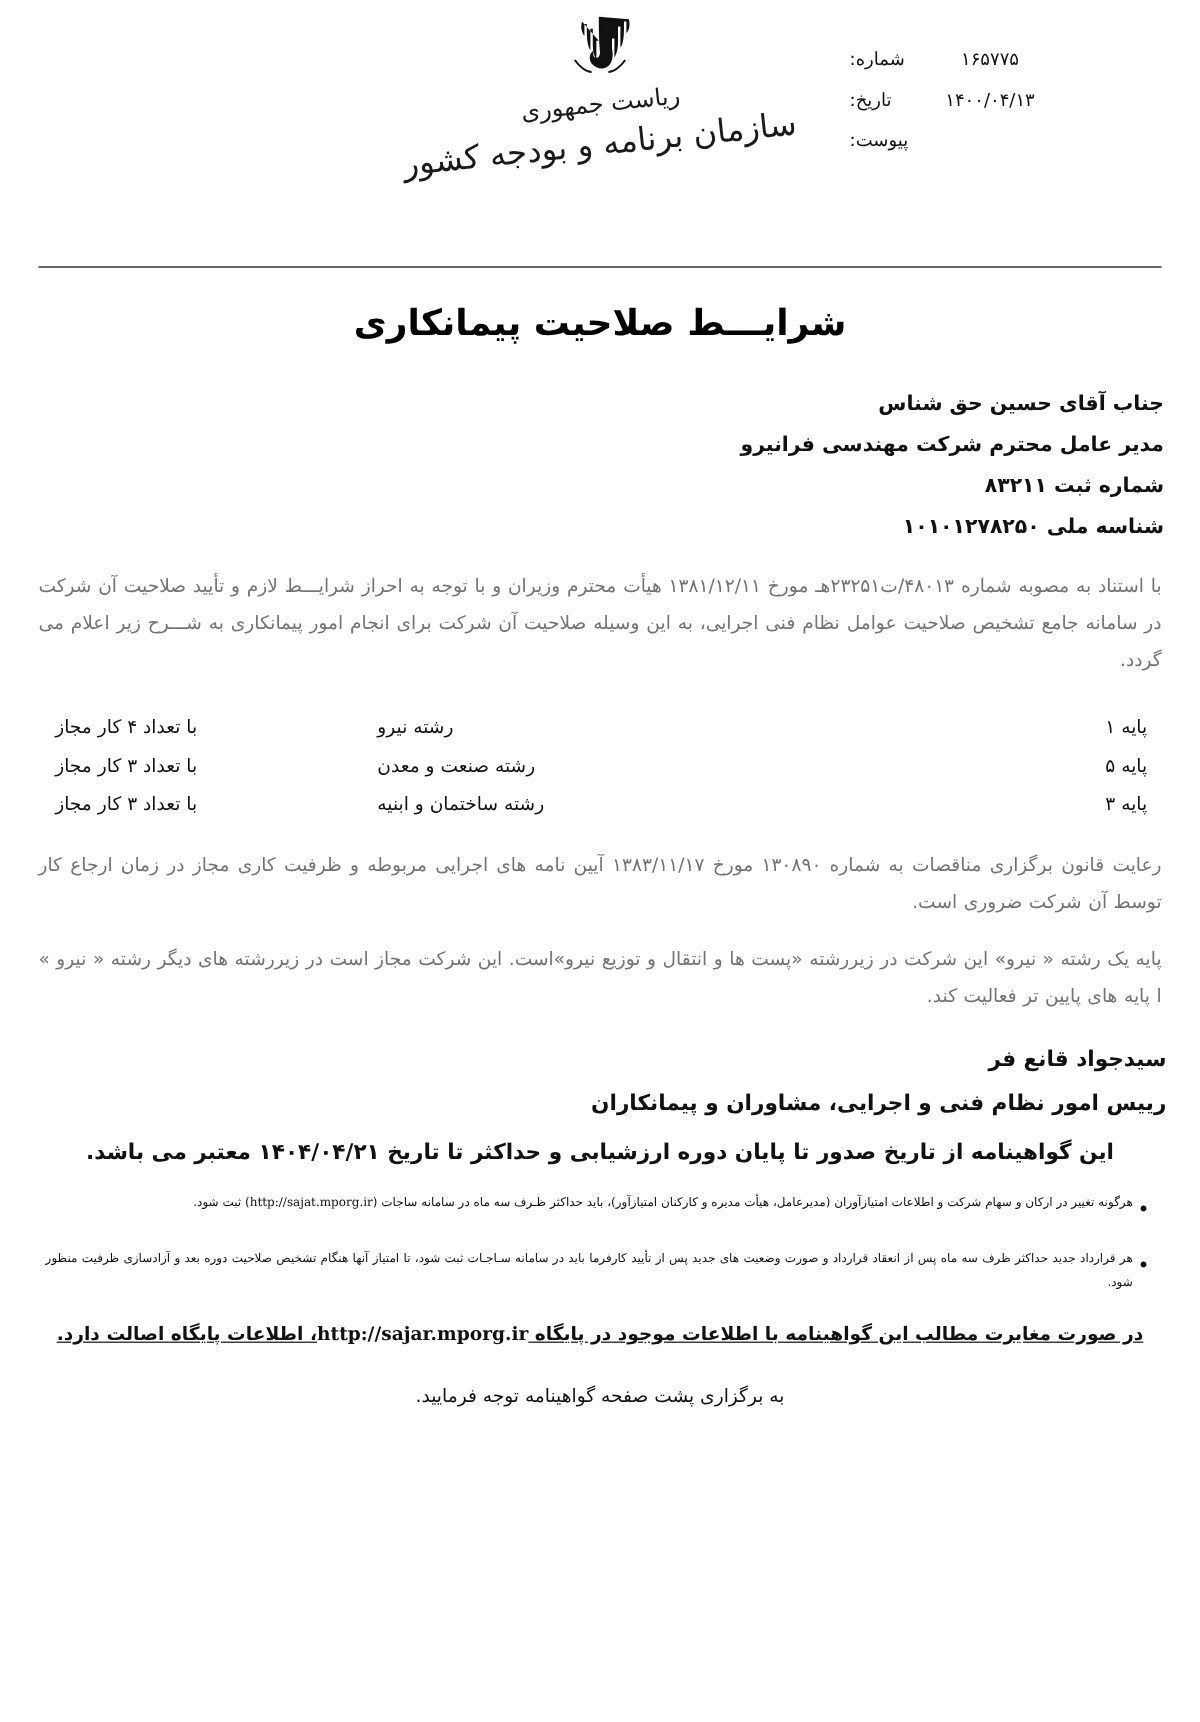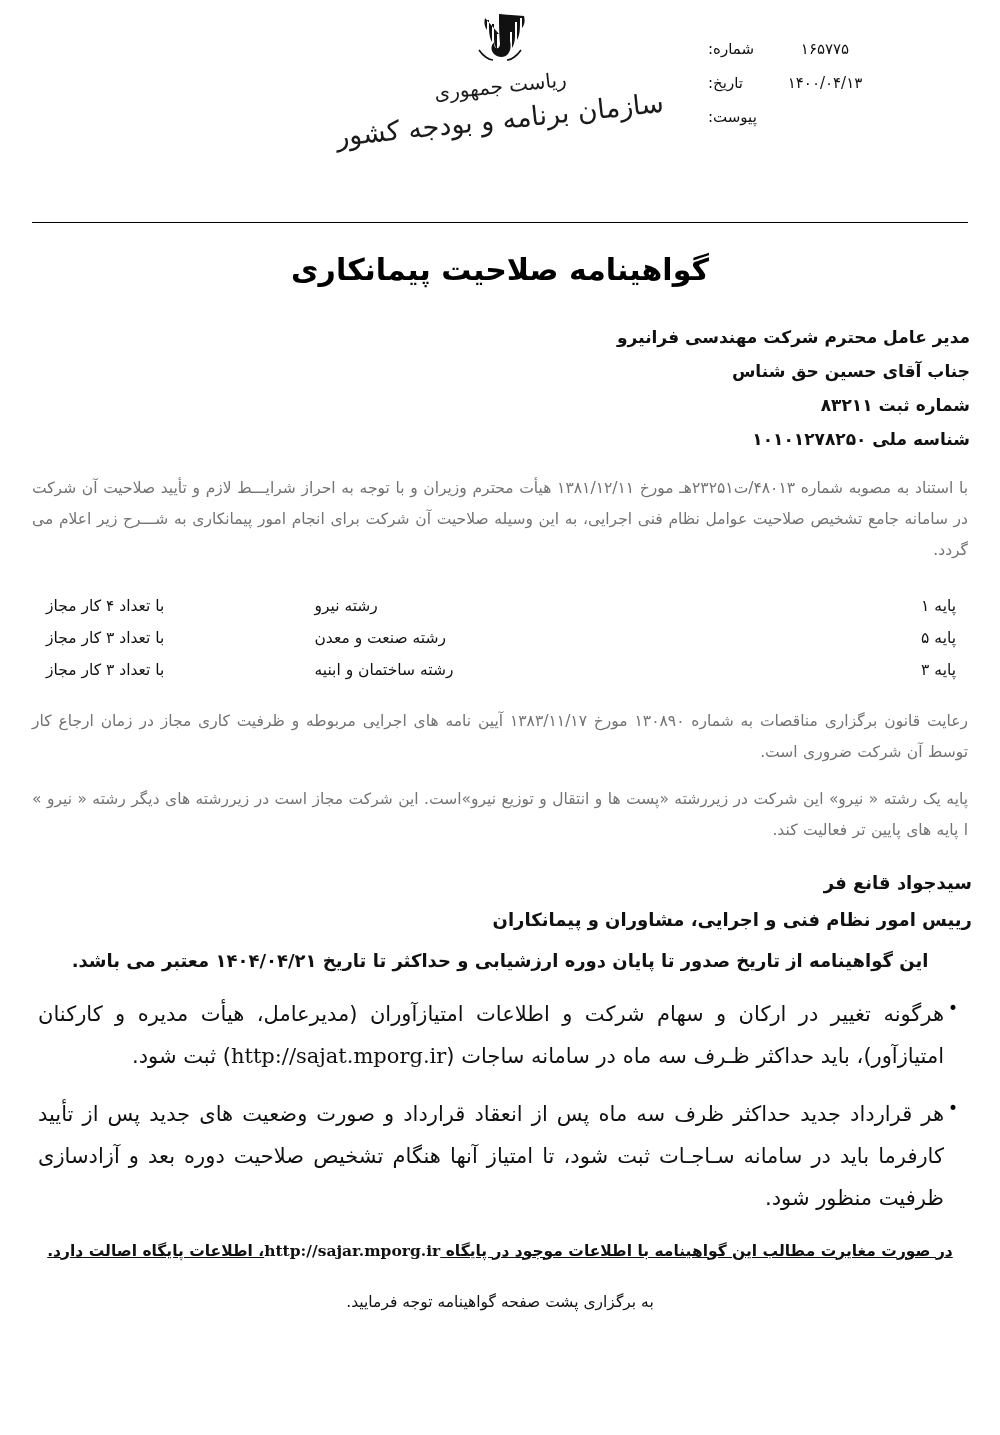--- a/index.html
+++ b/index.html
@@ -193,21 +193,21 @@
   }
   .bullet-dot {
     flex: 0 0 18px;
     font-size: 17px;
     line-height: 1.85;
     text-align: center;
     color: #000;
   }
   .bullet-text {
     flex: 1 1 auto;
-    font-size: 21px;
+    font-size: 10px;
     line-height: 2.0;
     text-align: justify;
     text-align-last: right;
     color: #111;
   }
   .ltr {
     direction: ltr;
     unicode-bidi: embed;
     display: inline-block;
     font-family: "DejaVu Serif", "Liberation Serif", serif;
@@ -265,25 +265,25 @@
         <span class="meta-value"></span>
         <span class="meta-label">پیوست:</span>
       </div>
     </div>
 
     <div class="rule"></div>
   </div>
 
   <div class="content">
 
-    <div class="doc-title">گواهینامه صلاحیت پیمانکاری</div>
+    <div class="doc-title">شرایـــط صلاحیت پیمانکاری</div>
 
     <div class="addressee">
+      <div>جناب آقای  حسین  حق شناس</div>
       <div>مدیر عامل محترم شرکت مهندسی فرانیرو</div>
-      <div>جناب آقای  حسین  حق شناس</div>
       <div>شماره ثبت ۸۳۲۱۱</div>
       <div>شناسه ملی ۱۰۱۰۱۲۷۸۲۵۰</div>
     </div>
 
     <div class="para j">با استناد به مصوبه شماره ۴۸۰۱۳/ت۲۳۲۵۱هـ مورخ ۱۳۸۱/۱۲/۱۱ هیأت محترم وزیران و با توجه به احراز شرایـــط لازم و تأیید صلاحیت آن شرکت در سامانه جامع تشخیص صلاحیت عوامل نظام فنی اجرایی، به این وسیله صلاحیت آن شرکت برای انجام امور پیمانکاری به شـــرح زیر اعلام می گردد.</div>
 
     <table class="grades">
       <tbody>
         <tr>
           <td class="c-grade">پایه ۱</td>

